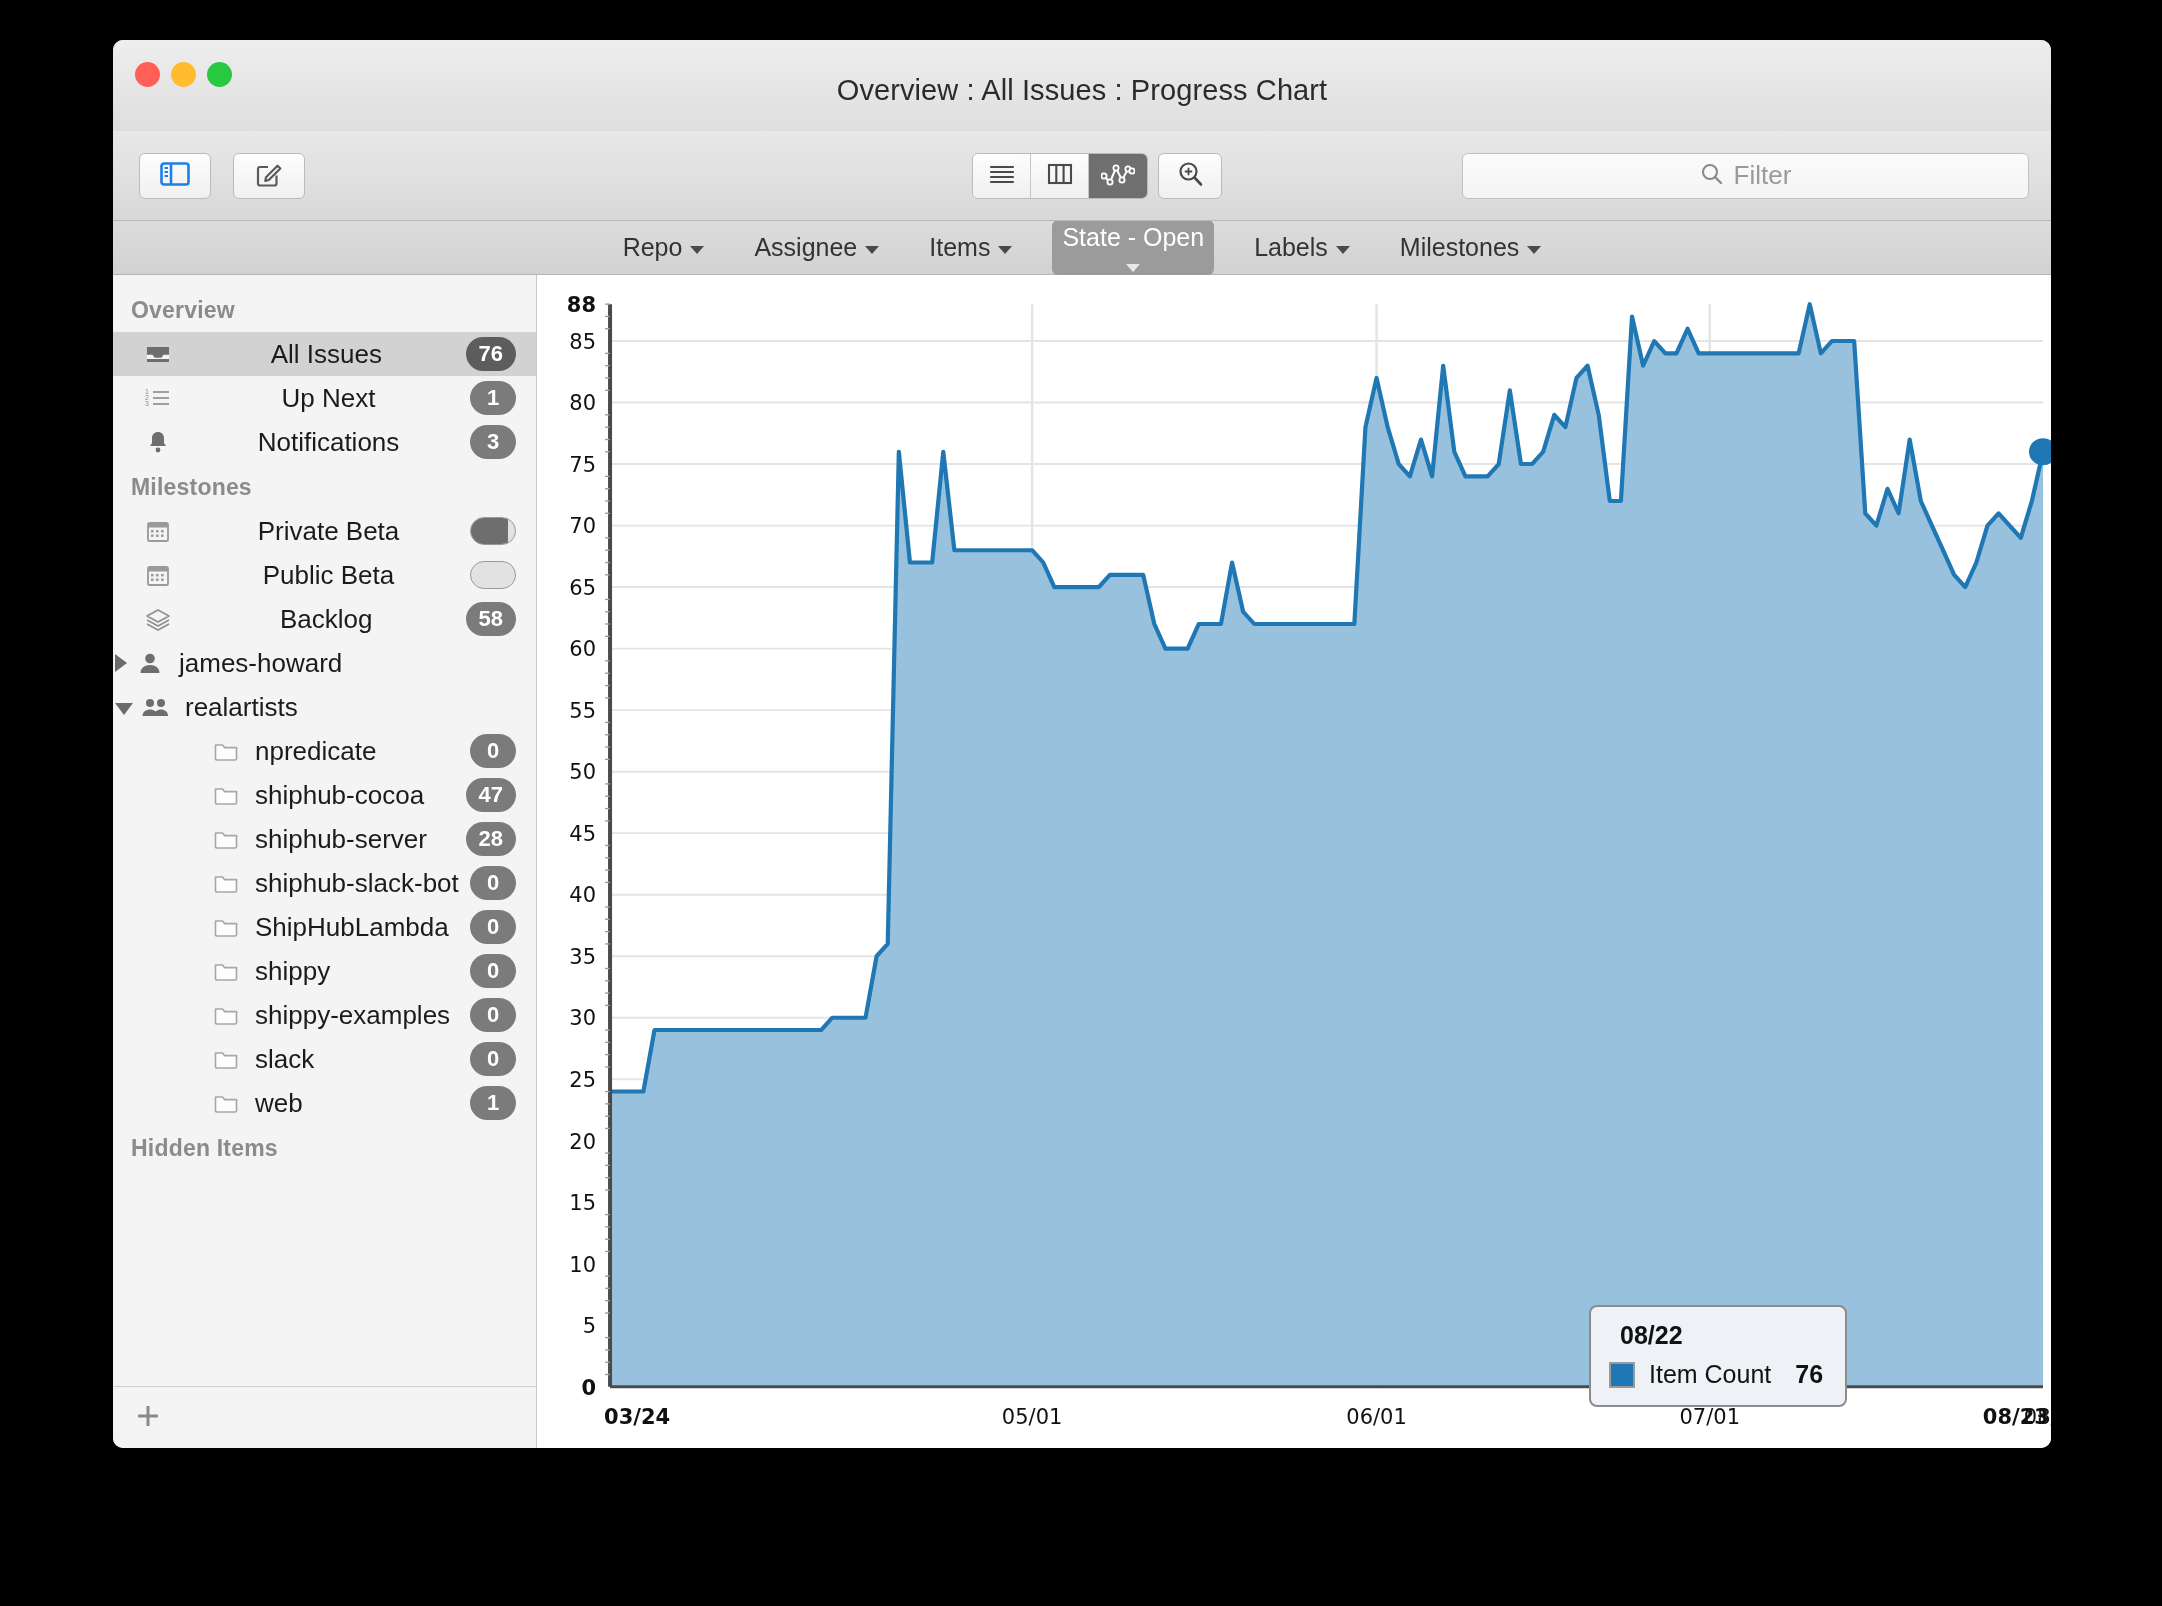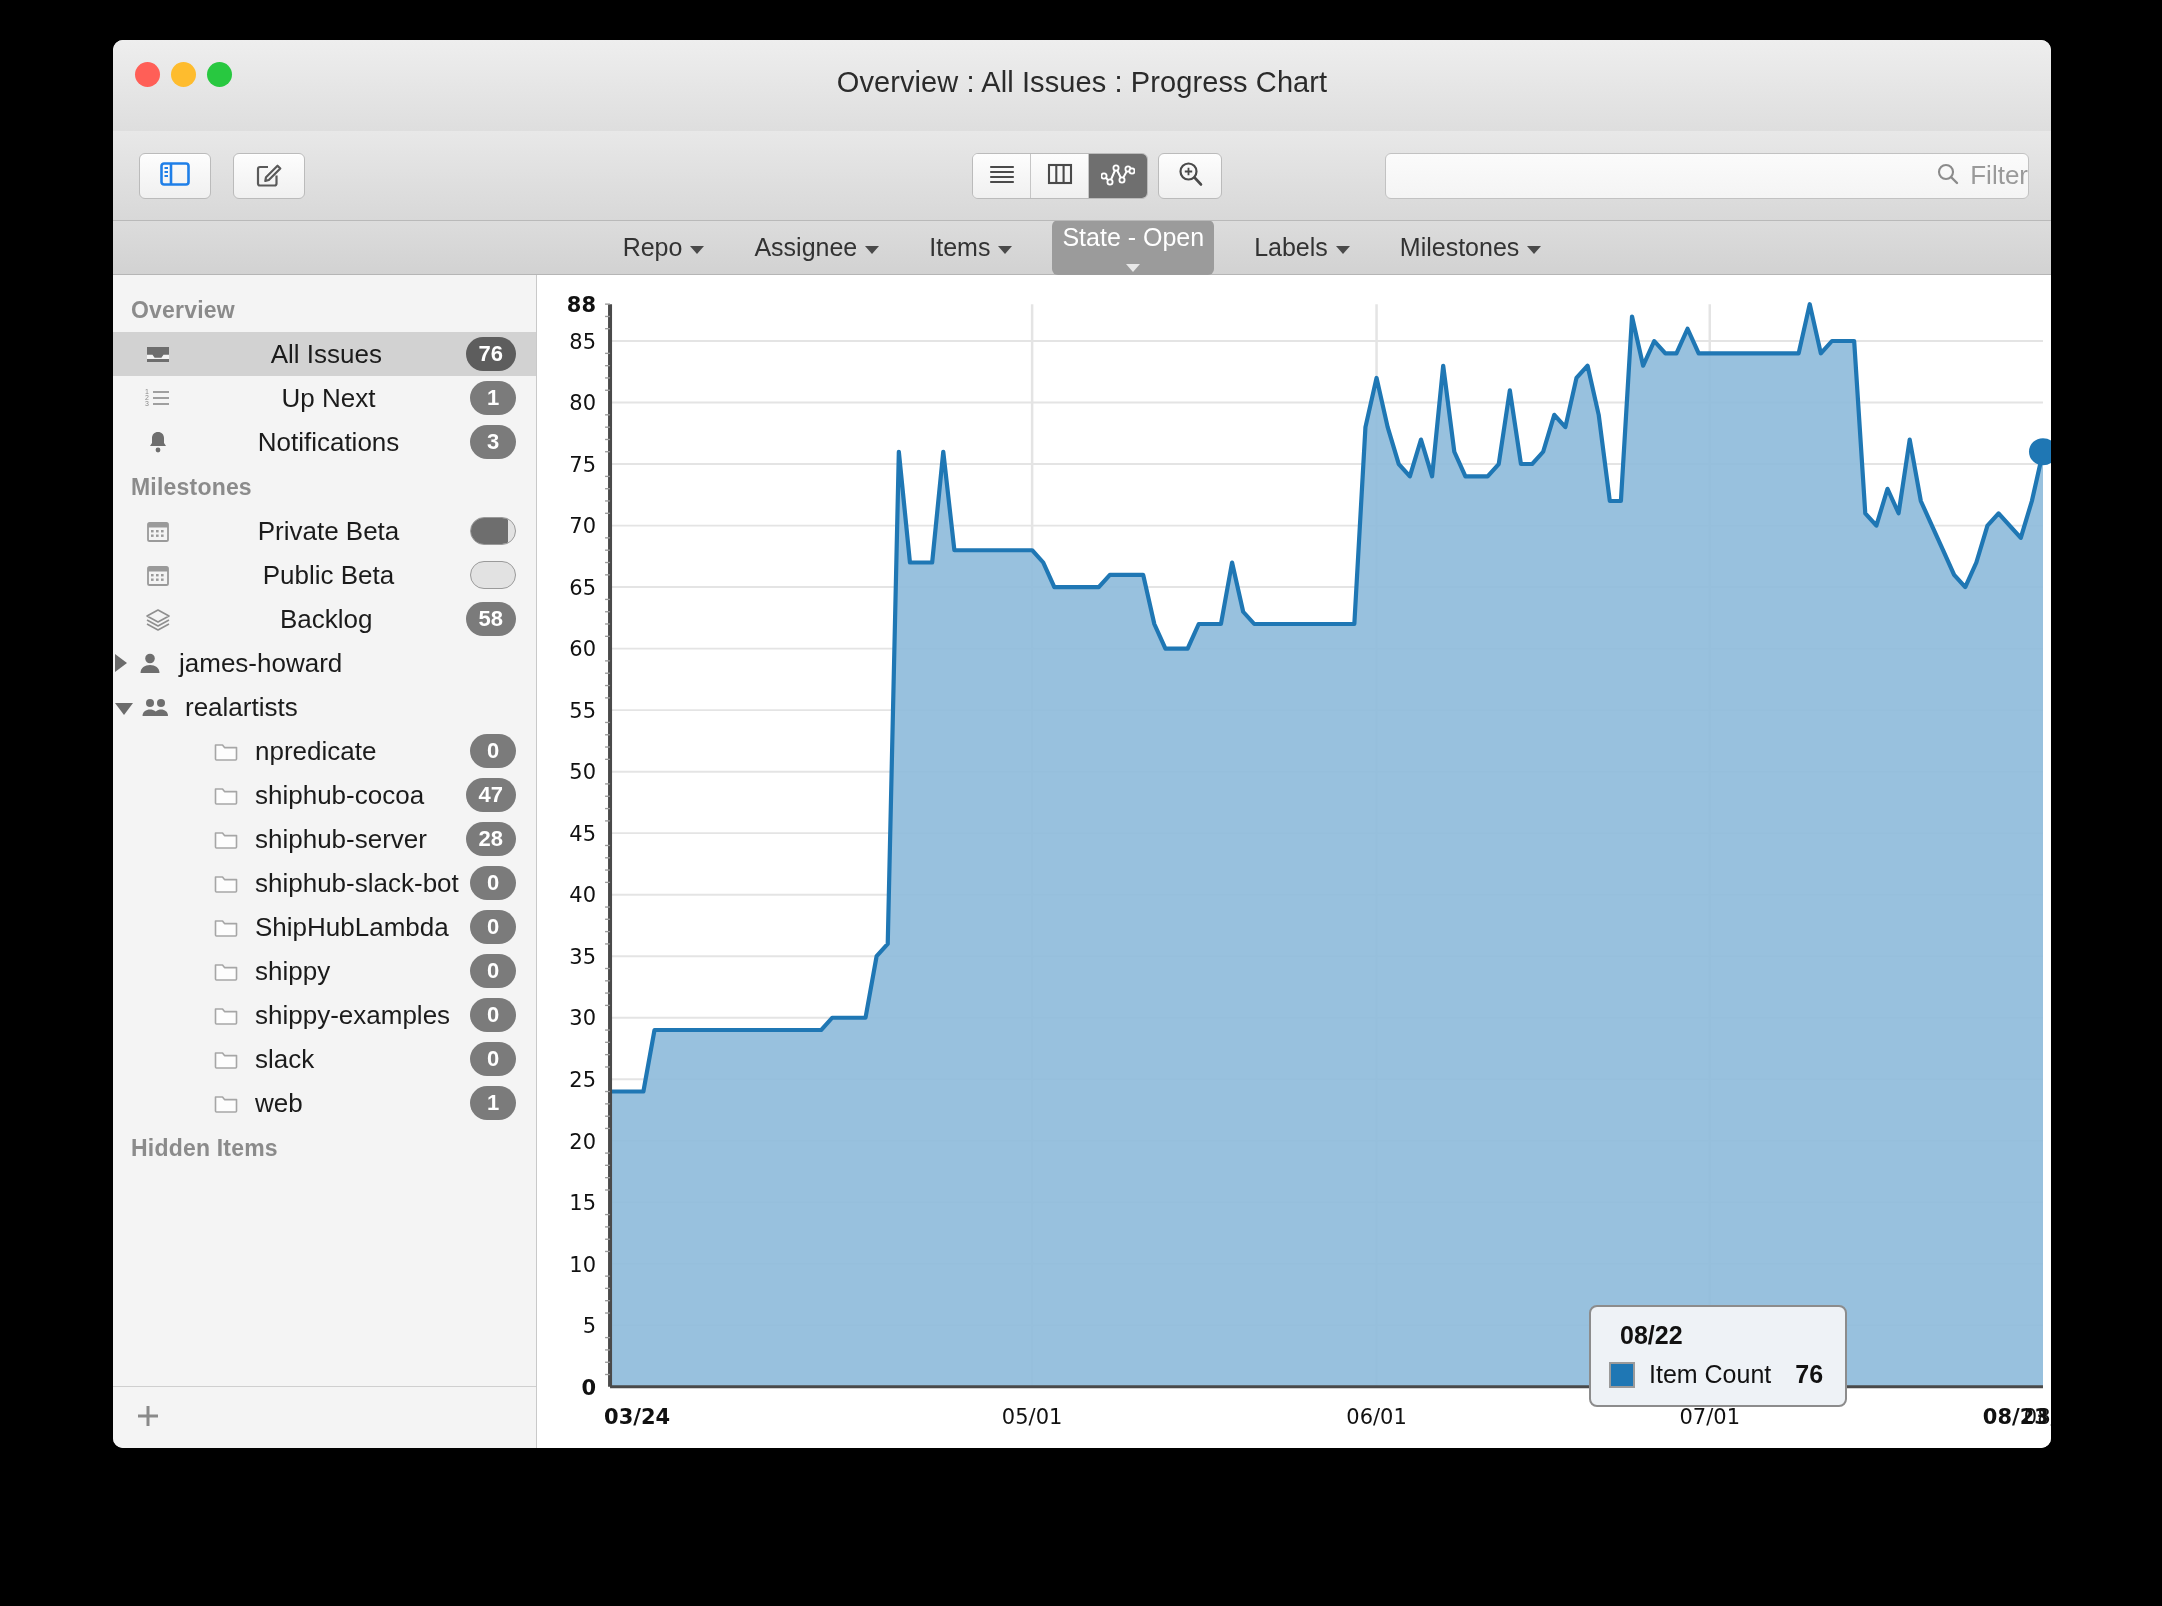--- a/index.html
+++ b/index.html
@@ -25,21 +25,21 @@
     height: 92px; flex: 0 0 92px;
     background: linear-gradient(to bottom, #eeeeee 0%, #dedede 100%);
     border-bottom: 1px solid #c3c3c3;
   }
   #traffic { position: absolute; left: 22px; top: 22px; display: flex; gap: 11px; }
   .tl { width: 25px; height: 25px; border-radius: 50%; }
   .tl.red { background: #ff5f57; }
   .tl.yellow { background: #febc2e; }
   .tl.green { background: #28c840; }
   #wintitle {
-    position: absolute; left: 0; right: 0; top: 26px;
+    position: absolute; left: 0; right: 0; top: 34px;
     text-align: center; font-size: 29px; color: #2b2b2b;
     letter-spacing: .1px;
   }
   
   #toolbar {
     height: 90px; flex: 0 0 90px;
     background: linear-gradient(to bottom, #e8e8e8 0%, #d8d8d8 100%);
     border-bottom: 1px solid #b9b9b9;
     display: flex; align-items: center; padding: 0 22px;
     position: relative; margin-top: -1px;
@@ -67,24 +67,24 @@
   .seg:last-child { border-right: none; }
   .seg.active { background: #6f6f6f; }
   #zoom-btn {
     position: absolute; left: 50%; transform: translateX(76px);
     width: 64px; height: 46px;
     background: linear-gradient(to bottom, #fdfdfd, #f0f0f0);
     border: 1px solid #bbb; border-radius: 6px;
     display: flex; align-items: center; justify-content: center;
   }
   #search-field {
-    position: absolute; right: 22px; width: 644px; height: 46px;
+    position: absolute; right: 22px; width: 567px; height: 46px;
     background: linear-gradient(to bottom, #fbfbfb, #f4f4f4);
     border: 1px solid #c2c2c2; border-radius: 6px;
-    display: flex; align-items: center; justify-content: flex-end; gap: 10px;
+    display: flex; align-items: center; justify-content: center; gap: 10px;
   }
   #search-placeholder { font-size: 26px; color: #9a9a9a; }
   
   #filterbar {
     height: 54px; flex: 0 0 54px;
     background: linear-gradient(to bottom, #dcdcdc, #d2d2d2);
     border-bottom: 1px solid #b5b5b5;
     display: flex; align-items: center; justify-content: center; gap: 30px;
   }
   .fitem {

